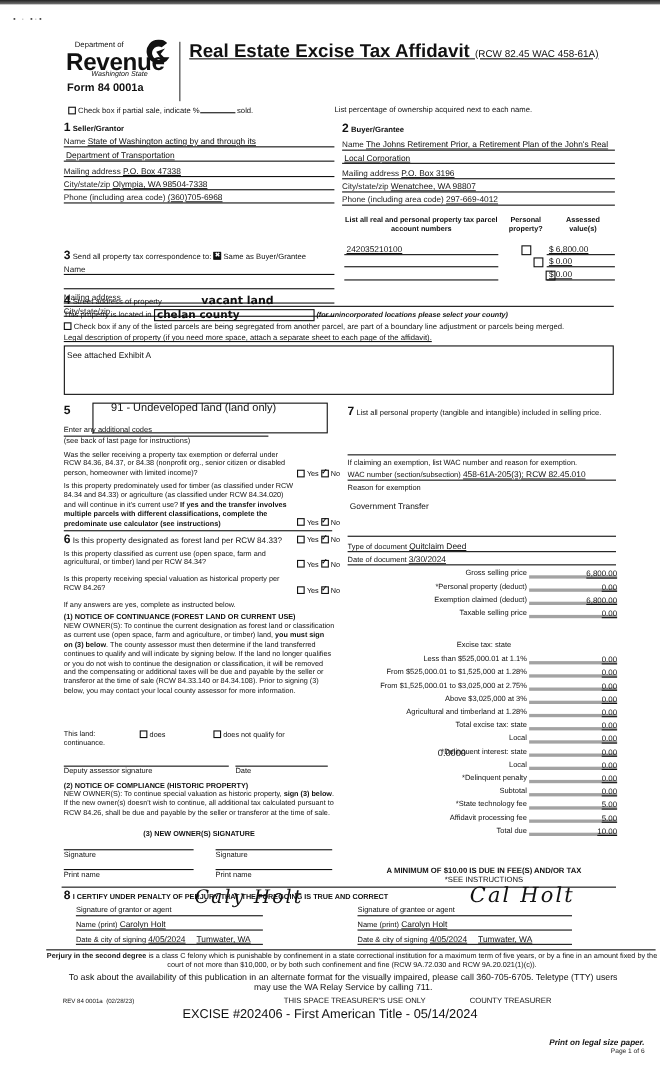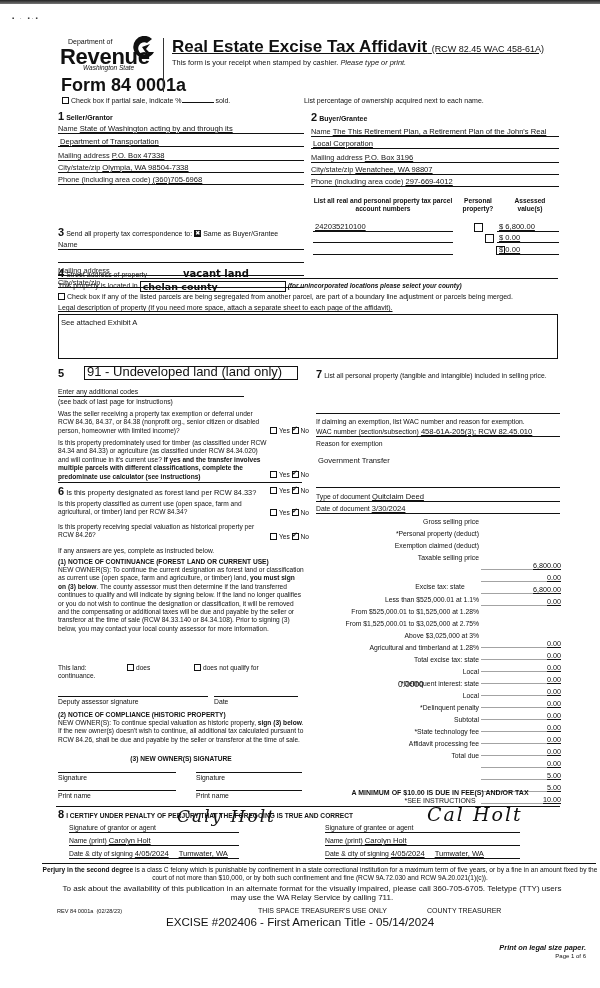--- a/index.html
+++ b/index.html
@@ -5,41 +5,41 @@
   * { box-sizing: border-box; margin: 0; padding: 0; }
   html, body { width: 600px; height: 988px; background: #fff; overflow: hidden; }
   body { font-family: "Liberation Sans", sans-serif; color: #111; font-size: 7px; position: relative; }
   .abs { position: absolute; }
   .topbar { left: 0; top: 0; width: 600px; height: 4px; background: linear-gradient(#222, #777); }
   .specks { left: 12px; top: 15px; font-size: 6px; color: #333; letter-spacing: 2px; }
   .logo-dept { left: 68px; top: 38px; font-size: 7px; }
   .logo-rev { left: 60px; top: 44px; font-size: 22px; font-weight: bold; letter-spacing: -0.3px; }
   .logo-wa { left: 83px; top: 64px; font-size: 6.5px; font-style: italic; }
   .logo-mark { left: 132px; top: 36px; width: 24px; height: 24px; }
-  .form-num { left: 61px; top: 75px; font-size: 18px; font-weight: bold; text-align: right; }
+  .form-num { left: 61px; top: 75px; font-size: 10px; font-weight: bold; text-align: right; }
   .vdiv { left: 163px; top: 38px; width: 1px; height: 54px; background: #333; }
   .title { left: 172px; top: 37px; font-size: 17px; font-weight: bold; text-decoration: underline; }
   .title-sub { font-size: 9px; font-weight: normal; }
   .intro { left: 172px; top: 58px; font-size: 7.4px; line-height: 10px; }
   .intro i { font-style: italic; }
   .chk { display: inline-block; width: 7px; height: 7px; border: 1px solid #111; vertical-align: -1px; margin-right: 2px; position: relative; background: #fff; }
   .chk.on::after { content: "\2713"; position: absolute; left: -0.5px; top: -3px; font-size: 7px; font-weight: bold; }
   .chk.x::after { content: "\2716"; position: absolute; left: 0; top: -2px; font-size: 6px; color:#fff; }
   .chk.x { background: #111; }
   .sec-num { font-size: 11px; font-weight: bold; margin-right: 2px; }
   .hdr { font-weight: bold; font-size: 7px; }
   .line { position: absolute; border-bottom: 1px solid #111; height: 10px; font-size: 7.4px; line-height: 10px; white-space: nowrap; overflow: hidden; }
   .lbl { color: #222; }
   .val { font-family: "Liberation Sans", sans-serif; font-size: 7.6px; text-decoration: underline; margin-left: 2px; }
   .bold { font-weight: bold; }
   .box { position: absolute; border: 1px solid #111; }
   .sm { font-size: 6.6px; line-height: 8.4px; }
   .amt-row { position: absolute; left: 310px; width: 251px; height: 11px; font-size: 6.8px; line-height: 11px; }
   .amt-row .alabel { position: absolute; right: 82px; text-align: right; white-space: nowrap; }
-  .amt-row .aline { position: absolute; right: 0; width: 80px; border-bottom: 1px solid #a3a3a3; height: 10px; text-align: right; font-size: 7.2px; text-decoration: underline; margin-top: 44px; }
+  .amt-row .aline { position: absolute; right: 0; width: 80px; border-bottom: 3px solid #a3a3a3; height: 10px; text-align: right; font-size: 7.2px; text-decoration: underline; }
   .sig-line { position: absolute; border-top: 1px solid #111; font-size: 6.8px; padding-top: 1px; }
   .script { font-family: "DejaVu Serif", serif; font-style: italic; font-size: 17px; letter-spacing: 2px; }
 </style>
 </head>
 <body>
 
 <div class="abs topbar"></div>
 <div class="abs specks">▪ · ▪·▪</div>
 
 <div class="abs logo-dept">Department of</div>
@@ -49,41 +49,40 @@
   <path d="M20 3 A11 11 0 1 0 22 16 L17 16 A6 6 0 1 1 15 7 Z" fill="#111"></path>
   <path d="M10 11 L18 8 L14 13 L20 19 L14 17 Z" fill="#111"></path>
 </svg>
 <div class="abs form-num">Form 84 0001a</div>
 <div class="abs vdiv"></div>
 <div class="abs title">
   <span>Real Estate Excise Tax Affidavit</span>
   <span class="title-sub">(RCW 82.45 WAC 458-61A)</span>
 </div>
 <div class="abs intro">
-  <div><span>This form is your receipt when stamped by cashier. </span><i>Please type or print.</i></div>
 </div>
 
 <div class="abs" style="left:62px;top:97px;font-size:7px;">
   <span class="chk"></span><span>Check box if partial sale, indicate %</span><span style="display:inline-block;width:32px;border-bottom:1px solid #111;"></span> <span>sold.</span>
 </div>
 <div class="abs" style="left:304px;top:97px;font-size:7px;">List percentage of ownership acquired next to each name.</div>
 
 <div class="abs" style="left:58px;top:110px;">
   <span class="sec-num">1</span><span class="hdr">Seller/Grantor</span>
 </div>
 <div class="line" style="left:58px;top:124px;width:246px;"><span class="lbl">Name</span><span class="val">State of Washington acting by and through its</span></div>
 <div class="line" style="left:58px;top:137px;width:246px;"><span class="val">Department of Transportation</span></div>
 <div class="line" style="left:58px;top:151px;width:246px;"><span class="lbl">Mailing address</span><span class="val">P.O. Box 47338</span></div>
 <div class="line" style="left:58px;top:163px;width:246px;"><span class="lbl">City/state/zip</span><span class="val">Olympia, WA 98504-7338</span></div>
 <div class="line" style="left:58px;top:175px;width:246px;"><span class="lbl">Phone (including area code)</span><span class="val">(360)705-6968</span></div>
 
 <div class="abs" style="left:311px;top:111px;">
   <span class="sec-num">2</span><span class="hdr">Buyer/Grantee</span>
 </div>
-<div class="line" style="left:311px;top:127px;width:248px;"><span class="lbl">Name</span><span class="val">The This Retirement Plan, a Retirement Plan of the John's Real</span></div>
+<div class="line" style="left:311px;top:127px;width:248px;"><span class="lbl">Name</span><span class="val">The Johns Retirement Prior, a Retirement Plan of the John's Real</span></div>
 <div class="line" style="left:311px;top:139px;width:248px;"><span class="val">Local Corporation</span></div>
 <div class="line" style="left:311px;top:153px;width:248px;"><span class="lbl">Mailing address</span><span class="val">P.O. Box 3196</span></div>
 <div class="line" style="left:311px;top:165px;width:248px;"><span class="lbl">City/state/zip</span><span class="val">Wenatchee, WA 98807</span></div>
 <div class="line" style="left:311px;top:177px;width:248px;"><span class="lbl">Phone (including area code)</span><span class="val">297-669-4012</span></div>
 
 <div class="abs bold center sm" style="left:313px;top:197px;width:140px;text-align:center;">List all real and personal property tax parcel account numbers</div>
 <div class="abs bold sm" style="left:457px;top:197px;width:42px;text-align:center;">Personal property?</div>
 <div class="abs bold sm" style="left:505px;top:197px;width:50px;text-align:center;">Assessed value(s)</div>
 <div id="parcel-rows"><div class="line" style="left: 313px; top: 222px; width: 140px;"><span class="val">242035210100</span></div><span class="chk abs" style="left: 474px; top: 223px; width: 9px; height: 9px;"></span><div class="line" style="left: 497px; top: 222px; width: 62px;"><span class="val">$ 6,800.00</span></div><div class="line" style="left: 313px; top: 233px; width: 140px;"><span class="val"></span></div><span class="chk abs" style="left: 474px; top: 234px; width: 9px; height: 9px;"></span><div class="line" style="left: 497px; top: 233px; width: 62px;"><span class="val">$ 0.00</span></div><div class="line" style="left: 313px; top: 245px; width: 140px;"><span class="val"></span></div><span class="chk abs" style="left: 474px; top: 246px; width: 9px; height: 9px;"></span><div class="line" style="left: 497px; top: 245px; width: 62px;"><span class="val">$ 0.00</span></div></div>
 
@@ -108,21 +107,21 @@
 </div>
 <div class="abs" style="left:58px;top:293px;font-size:7px;white-space:nowrap;">
   <span class="chk"></span><span>Check box if any of the listed parcels are being segregated from another parcel, are part of a boundary line adjustment or parcels being merged.</span>
 </div>
 <div class="abs" style="left:58px;top:304px;font-size:7px;white-space:nowrap;text-decoration:underline;text-decoration-thickness:0.5px;">Legal description of property (if you need more space, attach a separate sheet to each page of the affidavit).</div>
 <div class="box" style="left:58px;top:314px;width:500px;height:45px;padding:3px 2px;font-size:7.6px;">
   <span>See attached Exhibit A</span>
 </div>
 
 <div class="abs sec-num" style="left:58px;top:367px;">5</div>
-<div class="box" style="left:84px;top:366px;width:214px;height:14px;font-size:13px;line-height:10px;padding-left:2px;">
+<div class="box" style="left:84px;top:366px;width:214px;height:28px;font-size:10px;line-height:10px;padding-left:16px;">
   <span>91 - Undeveloped land (land only)</span>
 </div>
 <div class="line" style="left:58px;top:387px;width:186px;font-size:6.8px;"><span>Enter any additional codes</span></div>
 <div class="abs" style="left:58px;top:398px;font-size:6.8px;">(see back of last page for instructions)</div>
 
 <div class="abs sm" style="left:58px;top:410px;width:212px;">Was the seller receiving a property tax exemption or deferral under RCW 84.36, 84.37, or 84.38 (nonprofit org., senior citizen or disabled person, homeowner with limited income)?</div>
 <div class="abs" style="left:270px;top:427px;font-size:6.6px;white-space:nowrap;">
   <span class="chk"></span><span>Yes</span>
   <span class="chk on"></span><span>No</span>
 </div>

